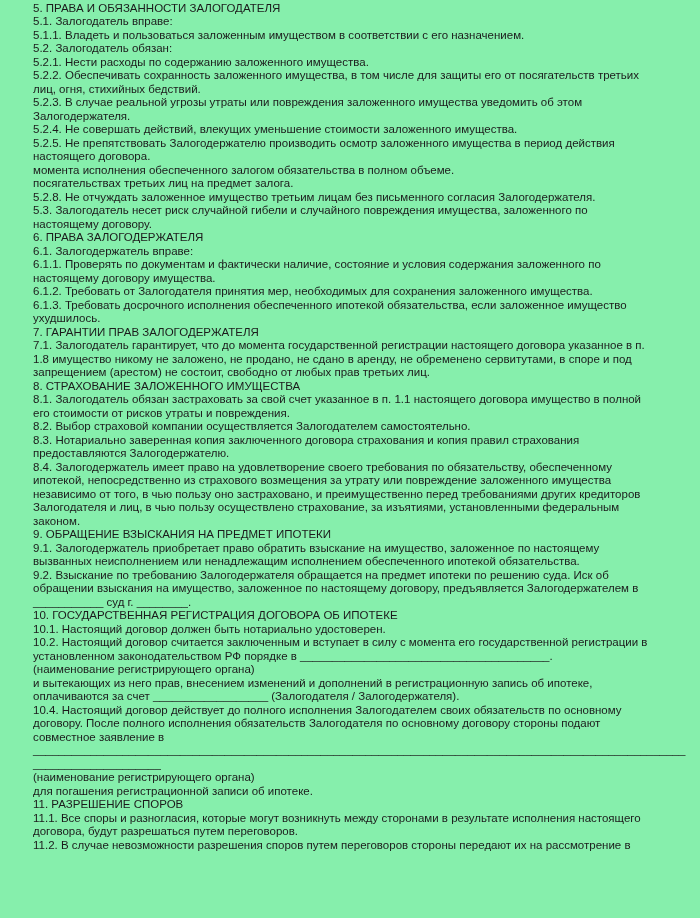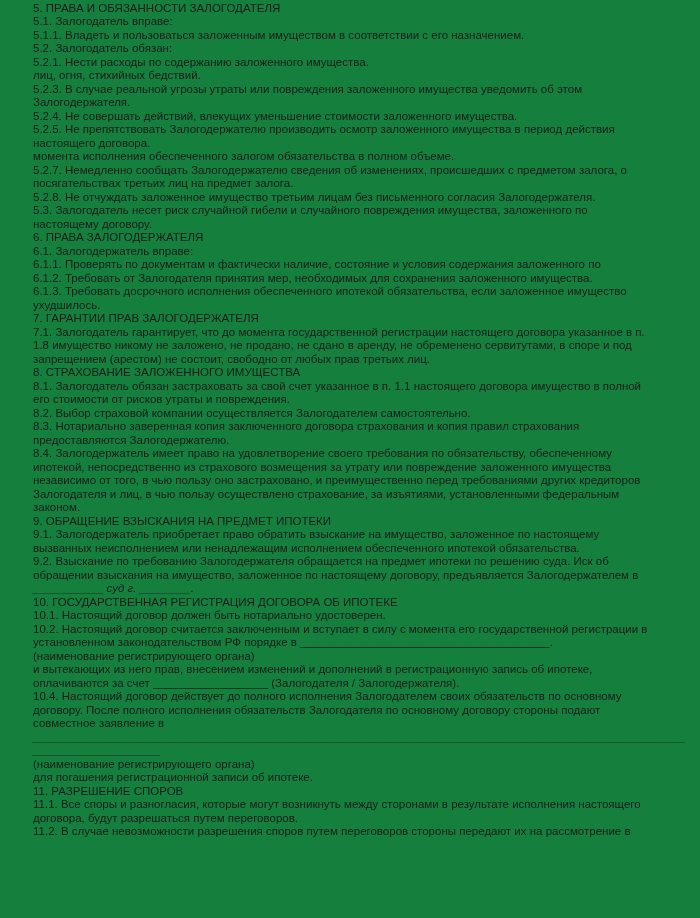--- a/index.html
+++ b/index.html
@@ -10,67 +10,67 @@
   body {
     width: 700px;
     height: 918px;
     overflow: hidden;
   }
   .page {
     box-sizing: border-box;
     width: 700px;
     height: 918px;
     padding: 1.5px 10px 0 33px;
-    background: #15803d;
+    background: #86efac;
   }
   .doc {
     font-family: "Liberation Sans", "DejaVu Sans", sans-serif;
     font-size: 11.5px;
     line-height: 13.5px;
     font-weight: 400;
     color: #1b1b1b;
   }
   .line {
     height: 13.5px;
     white-space: pre;
     overflow: visible;
   }
   .line.heading {
     
   }
   .line.fill {
     letter-spacing: 0;
-    font-style: italic;
   }
 </style>
 </head>
 <body>
 
 <div class="page">
   <div class="doc">
       <div class="line heading">5. ПРАВА И ОБЯЗАННОСТИ ЗАЛОГОДАТЕЛЯ</div>
       <div class="line">5.1. Залогодатель вправе:</div>
       <div class="line">5.1.1. Владеть и пользоваться заложенным имуществом в соответствии с его назначением.</div>
       <div class="line">5.2. Залогодатель обязан:</div>
       <div class="line">5.2.1. Нести расходы по содержанию заложенного имущества.</div>
+      <div class="line">5.2.2. Обеспечивать сохранность заложенного имущества, в том числе для защиты его от посягательств третьих</div>
       <div class="line">лиц, огня, стихийных бедствий.</div>
       <div class="line">5.2.3. В случае реальной угрозы утраты или повреждения заложенного имущества уведомить об этом</div>
       <div class="line">Залогодержателя.</div>
       <div class="line">5.2.4. Не совершать действий, влекущих уменьшение стоимости заложенного имущества.</div>
       <div class="line">5.2.5. Не препятствовать Залогодержателю производить осмотр заложенного имущества в период действия</div>
       <div class="line">настоящего договора.</div>
       <div class="line">момента исполнения обеспеченного залогом обязательства в полном объеме.</div>
-      <div class="line">5.2.7. Немедленно сообщать Залогодержателю сведения об изменениях, происшедших с предметом залога, о</div>
       <div class="line">посягательствах третьих лиц на предмет залога.</div>
       <div class="line">5.2.8. Не отчуждать заложенное имущество третьим лицам без письменного согласия Залогодержателя.</div>
       <div class="line">5.3. Залогодатель несет риск случайной гибели и случайного повреждения имущества, заложенного по</div>
       <div class="line">настоящему договору.</div>
       <div class="line heading">6. ПРАВА ЗАЛОГОДЕРЖАТЕЛЯ</div>
       <div class="line">6.1. Залогодержатель вправе:</div>
       <div class="line">6.1.1. Проверять по документам и фактически наличие, состояние и условия содержания заложенного по</div>
+      <div class="line">настоящему договору имущества.</div>
       <div class="line">6.1.2. Требовать от Залогодателя принятия мер, необходимых для сохранения заложенного имущества.</div>
       <div class="line">6.1.3. Требовать досрочного исполнения обеспеченного ипотекой обязательства, если заложенное имущество</div>
       <div class="line">ухудшилось.</div>
       <div class="line heading">7. ГАРАНТИИ ПРАВ ЗАЛОГОДЕРЖАТЕЛЯ</div>
       <div class="line">7.1. Залогодатель гарантирует, что до момента государственной регистрации настоящего договора указанное в п.</div>
       <div class="line">1.8 имущество никому не заложено, не продано, не сдано в аренду, не обременено сервитутами, в споре и под</div>
       <div class="line">запрещением (арестом) не состоит, свободно от любых прав третьих лиц.</div>
       <div class="line heading">8. СТРАХОВАНИЕ ЗАЛОЖЕННОГО ИМУЩЕСТВА</div>
       <div class="line">8.1. Залогодатель обязан застраховать за свой счет указанное в п. 1.1 настоящего договора имущество в полной</div>
       <div class="line">его стоимости от рисков утраты и повреждения.</div>

